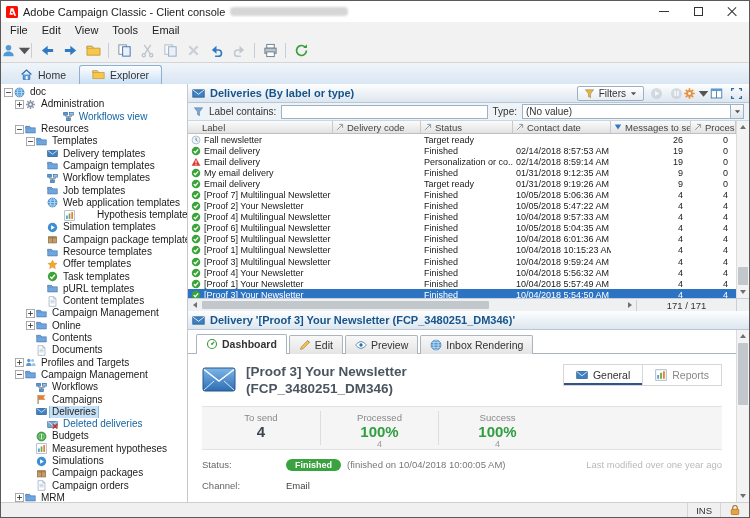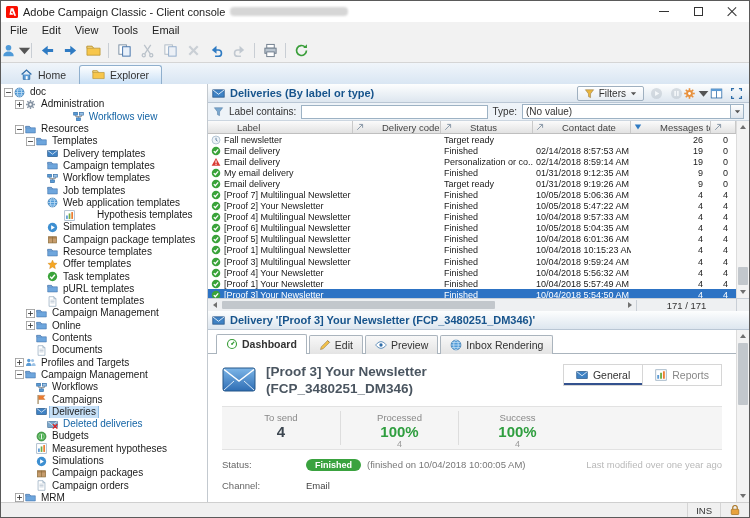--- a/index.html
+++ b/index.html
@@ -38,21 +38,21 @@
 .tb-caret.caret{display:inline-flex}
 
 
 .navtabs{height:21px;background:linear-gradient(#f0f5fa,#d9e6f3);display:flex;align-items:flex-end;padding:2px 0 0 6px;flex:none}
 .ntab{display:flex;align-items:center;gap:5px;padding:2px 12px 3px;font-size:10.5px;color:#333;border:1px solid transparent;border-bottom:none;border-radius:3px 3px 0 0}
 .ntab .ico{width:13px;height:13px}
 .ntab.active{background:linear-gradient(#fdfeff,#c9e0f6);border-color:#8fafcd}
 
 
 .main{flex:1;display:flex;min-height:0}
-.tree{width:207px;border-right:1px solid #c3c9cf;background:#fff;overflow:hidden;padding-top:2px;flex:none}
+.tree{width:187px;border-right:1px solid #c3c9cf;background:#fff;overflow:hidden;padding-top:2px;flex:none}
 .tree-item{height:12.3px;display:flex;align-items:center;font-size:10px;color:#1a1a1a;white-space:nowrap;overflow:hidden}
 .tree-exp{width:10px;height:10px;flex:none;display:inline-flex;align-items:center;justify-content:center;margin-right:1px}
 .tree-exp svg{width:9px;height:9px}
 .tree-ico{width:11px;height:11px;margin-right:3px}
 .tree-label{padding:0 2px;line-height:12px}
 .tree-item.link .tree-label{color:#1464a5}
 .tree-item.selected .tree-label{background:#c6e0f7;outline:1px solid #8cb8e0}
 
 
 .rpanel{flex:1;display:flex;flex-direction:column;min-width:0;background:#fff}
@@ -73,21 +73,21 @@
 .finput{flex:1;height:14px;border:1px solid #9db2c4;background:#fff;font-size:10px;padding:0 3px;min-width:40px;font-family:inherit}
 .fselect{width:222px;height:15px;border:1px solid #9db2c4;background:#fff;display:flex;align-items:center;font-size:10px;color:#333;padding-left:3px;flex:none}
 .fselect .sel-caret{margin-left:auto;width:13px;height:13px;background:linear-gradient(#fdfdfd,#dfe6ee);border-left:1px solid #9db2c4;display:flex;align-items:center;justify-content:center}
 .fselect .sel-caret svg{width:7px;height:7px}
 
 
 .table-wrap{flex:1;display:flex;min-height:0}
 .table-main{flex:1;display:flex;flex-direction:column;min-width:0}
 .grid{display:grid;grid-template-columns:145px 88px 92px 98px 80px 1fr}
 .col-header{height:13px;flex:none;background:linear-gradient(#fbfbfb,#e2e2e2);border-bottom:1px solid #bfbfbf}
-.col-cell{display:flex;align-items:center;gap:18px;padding:0 3px;font-size:9.5px;color:#444;border-right:1px solid #c9c9c9;overflow:hidden;white-space:nowrap}
+.col-cell{display:flex;align-items:center;gap:3px;padding:0 3px;font-size:9.5px;color:#444;border-right:1px solid #c9c9c9;overflow:hidden;white-space:nowrap}
 .col-cell .ico{width:8px;height:8px}
 .rows{flex:1;overflow:hidden;background:#fff}
 .row{height:11.1px;align-items:center;font-size:9px;color:#1a1a1a;cursor:default}
 .cell{padding:0 3px;white-space:nowrap;overflow:hidden;display:flex;align-items:center;gap:3px;height:100%}
 .cell.num{justify-content:flex-end;padding-right:8px}
 .cell .ico{width:10px;height:10px}
 .row.selected{background:#2d73c4;color:#fff}
 
 
 .vscroll{width:13px;flex:none;background:#f3f3f3;border-left:1px solid #dcdcdc;display:flex;flex-direction:column}

